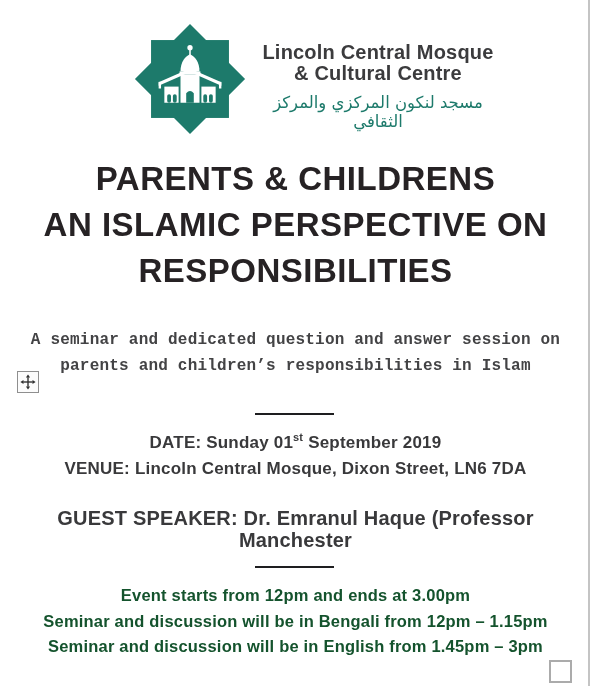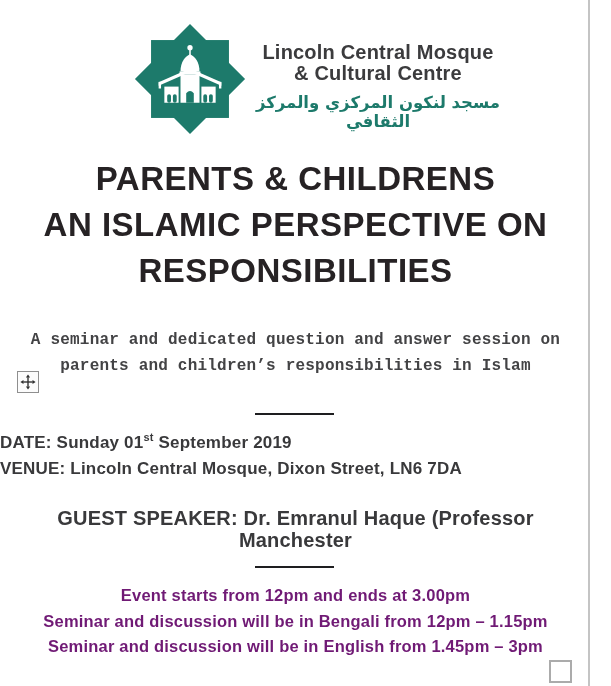--- a/index.html
+++ b/index.html
@@ -6,21 +6,21 @@
   .page{
     position:relative;width:591px;height:686px;background:#ffffff;overflow:hidden;
     font-family:"Liberation Sans",sans-serif;font-weight:700;
   }
   
   .logo-star{position:absolute;left:133px;top:18px;width:114px;height:122px;}
   .logo-text{position:absolute;left:252px;top:42px;width:252px;text-align:center;color:#3b3b3d;}
   .logo-name{font-size:20px;line-height:21px;letter-spacing:.2px;}
   .logo-arabic{
     margin-top:9px;font-size:16.5px;color:#1d7a6b;
-    font-family:"DejaVu Sans",sans-serif;font-weight:700;direction:rtl;
+    font-family:"DejaVu Sans",sans-serif;font-weight:400;direction:rtl;
   }
   
   .title{
     position:absolute;left:0;top:156px;width:100%;text-align:center;
     font-size:33px;line-height:46px;color:#262224;letter-spacing:.5px;
   }
   .subtitle{
     position:absolute;left:0;top:327px;width:100%;text-align:center;
     font-size:16px;line-height:26px;color:#434345;letter-spacing:.2px;font-family:Liberation Mono, monospace;
   }
@@ -30,31 +30,31 @@
     border:1px solid #8f8f8f;background:#fcfcfc;display:flex;align-items:center;justify-content:center;
     cursor:move;
   }
   .move-handle svg{display:block;}
   
   .rule{position:absolute;left:255px;width:79px;border:0;border-top:2.5px solid #1e1e20;margin:0;}
   .rule-1{top:413px;}
   .rule-2{top:566px;}
   
   .date-venue{
-    position:absolute;left:0;top:430px;width:100%;
+    position:absolute;left:0;top:430px;width:100%;text-align:center;
     font-size:17px;line-height:26px;color:#39393b;letter-spacing:.2px;
   }
   .date-venue sup{font-size:11px;line-height:0;}
   .speaker{
     position:absolute;left:0;top:507px;width:100%;text-align:center;
     font-size:20px;line-height:22px;color:#39393b;letter-spacing:.2px;
   }
   .schedule{
     position:absolute;left:0;top:583px;width:100%;text-align:center;
-    font-size:16.5px;line-height:25.5px;color:#701a75;letter-spacing:.2px;
+    font-size:16.5px;line-height:25.5px;color:#14532d;letter-spacing:.2px;
   }
   
   .corner-box{
     position:absolute;left:549px;top:660px;width:23px;height:23px;box-sizing:border-box;
     border:2px solid #ababab;background:#ffffff;
   }
   .page-edge{position:absolute;right:1px;top:0;width:2px;height:100%;background:#c4c4c4;}
 </style>
 </head>
 <body>

